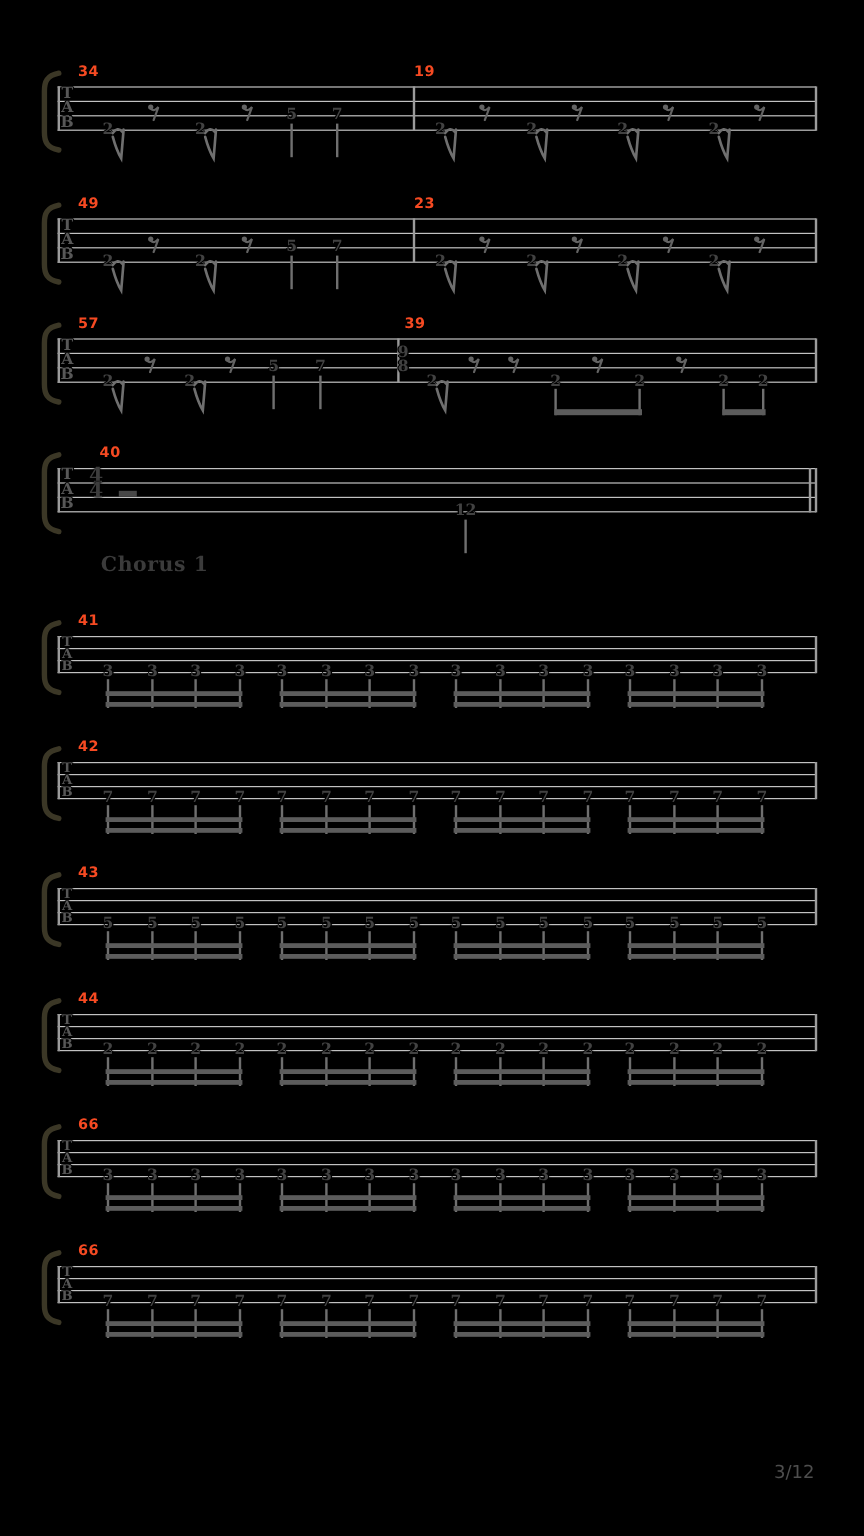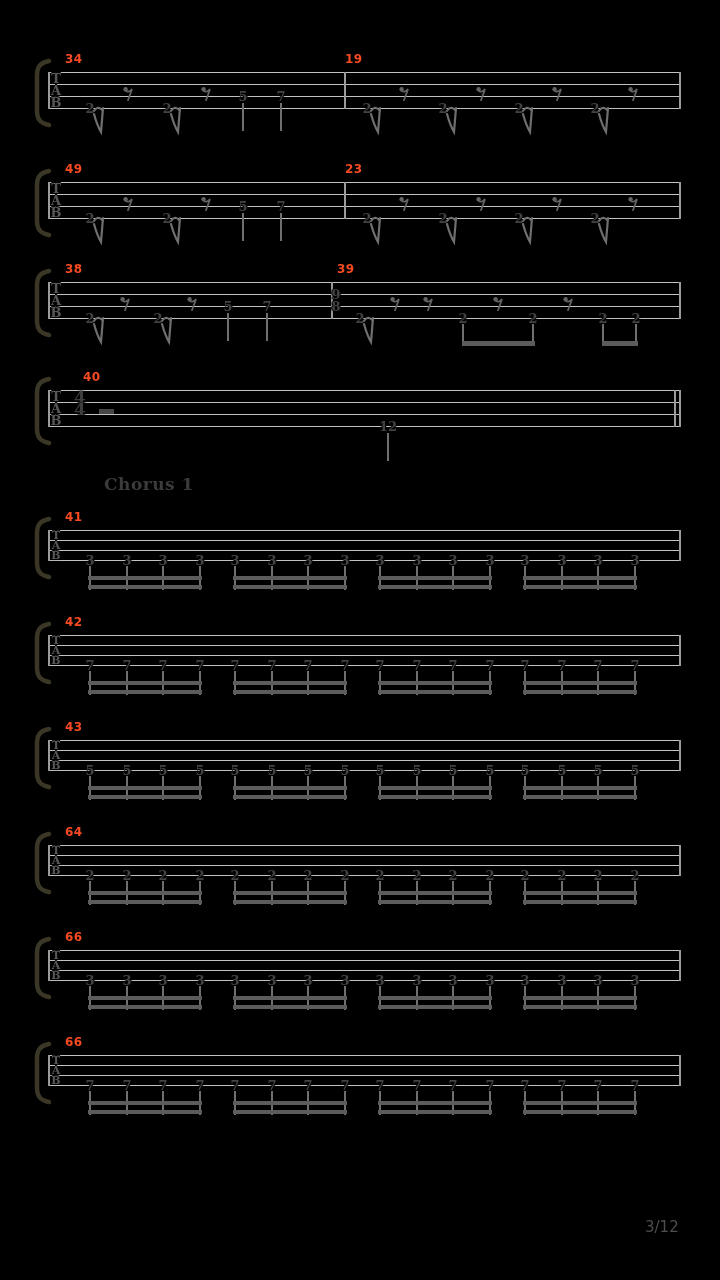--- a/index.html
+++ b/index.html
@@ -27,24 +27,23 @@
   .timesig{
     position:absolute;transform:translateX(-50%);
     font:700 17px "DejaVu Serif",serif;line-height:13px;
     text-shadow:0 0 2px #000,0 0 2px #000;
   }
   .stem{position:absolute;width:1.5px;}
   .beam{position:absolute;}
   .half-rest{position:absolute;width:15px;height:5px;}
   .icon-svg{position:absolute;display:block;}
   .section-label{
-    position:absolute;left:84px;top:474px;
+    position:absolute;left:84px;top:461px;
     font:700 17px "DejaVu Serif",serif;color:var(--sectionLabel,#3b3b3b);
     letter-spacing:.5px;
-    margin-left:20px;
   }
   .page-indicator{
     position:absolute;left:645px;top:1218px;
     font:400 15px "DejaVu Sans",sans-serif;color:var(--pageIndicator,#4e4e4e);
   }
 </style>
 </head>
 <body>
 
 <div class="page" id="score">
@@ -207,21 +206,21 @@
       <div class="staff-line" style="left: 48px; top: 282px; width: 632px; background: rgb(194, 194, 194);"></div>
       <div class="staff-line" style="left: 48px; top: 294px; width: 632px; background: rgb(194, 194, 194);"></div>
       <div class="staff-line" style="left: 48px; top: 306px; width: 632px; background: rgb(194, 194, 194);"></div>
       <div class="staff-line" style="left: 48px; top: 318px; width: 632px; background: rgb(194, 194, 194);"></div>
       <div class="tab-letter" style="left: 56px; top: 288px; color: rgb(87, 87, 87); font-size: 13px;">T</div>
       <div class="tab-letter" style="left: 56px; top: 300px; color: rgb(87, 87, 87); font-size: 13px;">A</div>
       <div class="tab-letter" style="left: 56px; top: 312px; color: rgb(87, 87, 87); font-size: 13px;">B</div>
       <div class="barline" style="left: 48px; top: 282px; height: 37px; background: rgb(155, 155, 155);"></div>
       <div class="barline" style="left: 331px; top: 282px; height: 37px; background: rgb(155, 155, 155);"></div>
       <div class="barline" style="left: 679px; top: 282px; height: 37px; background: rgb(155, 155, 155);"></div>
-      <div class="measure-number" style="left: 65px; top: 262px; color: rgb(246, 74, 34);">38</div>
+      <div class="measure-number" style="left: 65px; top: 262px; color: rgb(246, 74, 34);">57</div>
       <div class="measure-number" style="left: 337px; top: 262px; color: rgb(246, 74, 34);">39</div>
       <div class="fret" style="left: 90px; top: 318px; color: rgb(66, 66, 66);">2</div>
       <svg class="icon-svg" width="14" height="33" viewBox="0 0 14 33" style="left: 92px; top: 314px;">
         <path d="M2,7 Q6,1 10,6" stroke="#6f6f6f" stroke-width="2" fill="none" stroke-linecap="round"></path>
         <path d="M2,10 Q5,21 9,28 L11,4" stroke="#6f6f6f" stroke-width="2.2" fill="none" stroke-linecap="round"></path>
       </svg>
       <svg class="icon-svg" width="10" height="15" viewBox="0 0 10 15" style="left: 120px; top: 296px;">
         <circle cx="2.6" cy="3.2" r="2.2" fill="#636363"></circle>
         <path d="M2.6,4.6 Q5.5,7.4 9,3.2 L5,14.2" stroke="#636363" stroke-width="1.8" fill="none" stroke-linecap="round"></path>
       </svg>
@@ -464,21 +463,21 @@
       </svg>
       <div class="staff-line" style="left: 48px; top: 845px; width: 632px; background: rgb(194, 194, 194);"></div>
       <div class="staff-line" style="left: 48px; top: 855px; width: 632px; background: rgb(194, 194, 194);"></div>
       <div class="staff-line" style="left: 48px; top: 865px; width: 632px; background: rgb(194, 194, 194);"></div>
       <div class="staff-line" style="left: 48px; top: 875px; width: 632px; background: rgb(194, 194, 194);"></div>
       <div class="tab-letter" style="left: 56px; top: 850px; color: rgb(87, 87, 87); font-size: 11px;">T</div>
       <div class="tab-letter" style="left: 56px; top: 860px; color: rgb(87, 87, 87); font-size: 11px;">A</div>
       <div class="tab-letter" style="left: 56px; top: 870px; color: rgb(87, 87, 87); font-size: 11px;">B</div>
       <div class="barline" style="left: 48px; top: 845px; height: 31px; background: rgb(155, 155, 155);"></div>
       <div class="barline" style="left: 679px; top: 845px; height: 31px; background: rgb(155, 155, 155);"></div>
-      <div class="measure-number" style="left: 65px; top: 825px; color: rgb(246, 74, 34);">64</div>
+      <div class="measure-number" style="left: 65px; top: 825px; color: rgb(246, 74, 34);">44</div>
       <div class="fret" style="left: 90px; top: 875px; color: rgb(66, 66, 66);">2</div>
       <div class="stem" style="left: 89px; top: 881px; height: 24px; background: rgb(111, 111, 111);"></div>
       <div class="fret" style="left: 127px; top: 875px; color: rgb(66, 66, 66);">2</div>
       <div class="stem" style="left: 126px; top: 881px; height: 24px; background: rgb(111, 111, 111);"></div>
       <div class="fret" style="left: 163px; top: 875px; color: rgb(66, 66, 66);">2</div>
       <div class="stem" style="left: 162px; top: 881px; height: 24px; background: rgb(111, 111, 111);"></div>
       <div class="fret" style="left: 200px; top: 875px; color: rgb(66, 66, 66);">2</div>
       <div class="stem" style="left: 199px; top: 881px; height: 24px; background: rgb(111, 111, 111);"></div>
       <div class="beam" style="left: 88px; top: 891px; width: 114px; height: 4px; background: rgb(92, 92, 92);"></div>
       <div class="beam" style="left: 88px; top: 900px; width: 114px; height: 4px; background: rgb(92, 92, 92);"></div>

